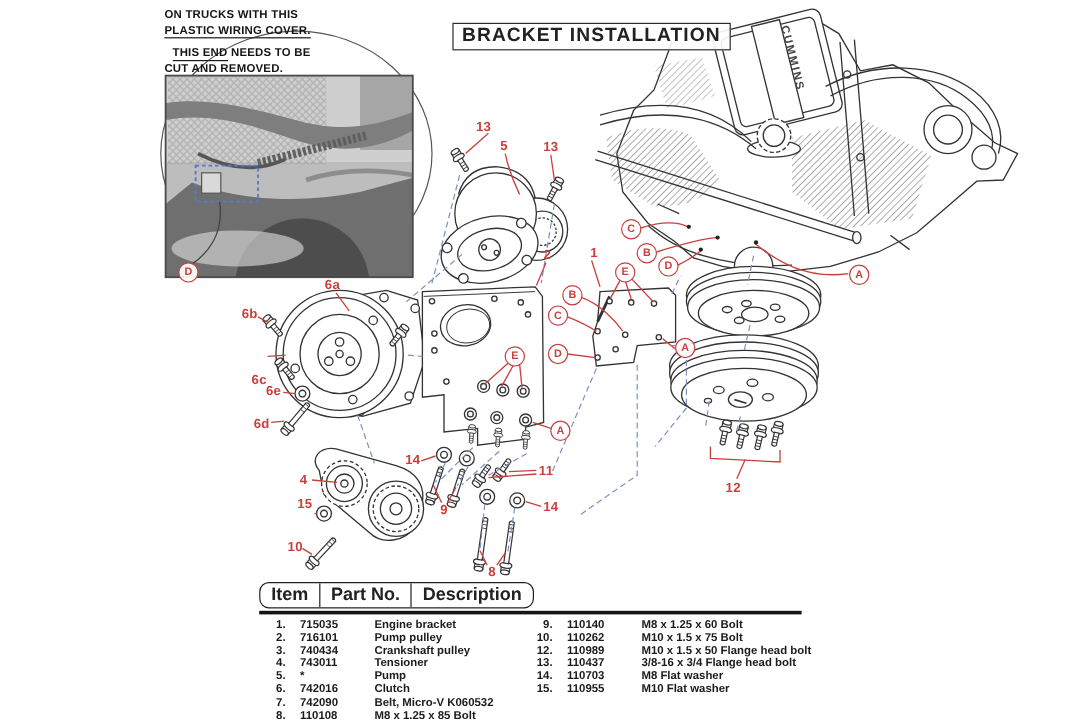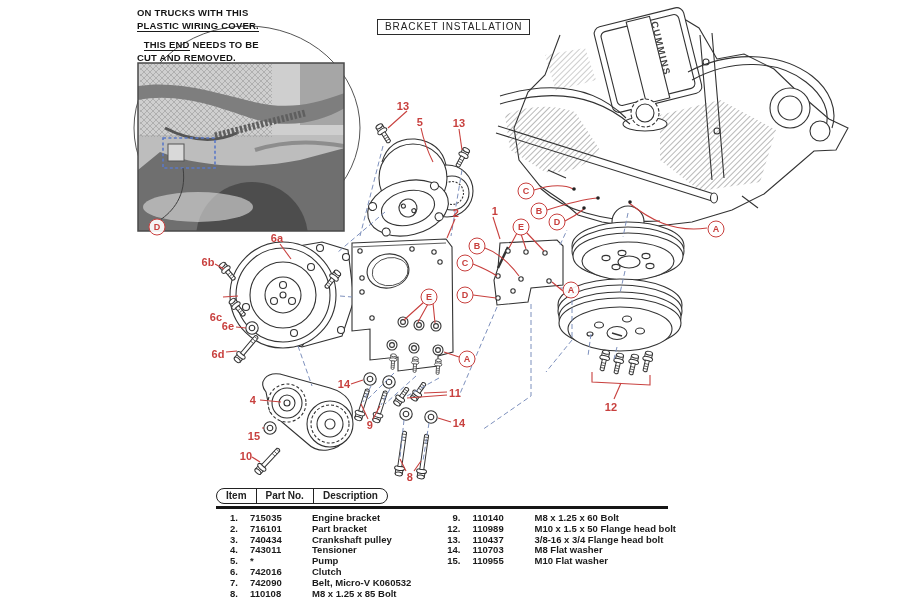--- a/index.html
+++ b/index.html
@@ -6,34 +6,34 @@
   .canvas{position:relative;width:900px;height:600px;background:#fff;overflow:hidden;
           font-family:"Liberation Sans",sans-serif;color:#1a1a1a;}
   svg{position:absolute;left:0;top:0;}
   
   .note{position:absolute;left:137px;top:7px;font-size:9.5px;font-weight:bold;
         line-height:12.5px;letter-spacing:.2px;color:#151515;}
   .note .gap{margin-top:7px;text-align:right;}
   .u{border-bottom:1.5px solid #1a1a1a;padding-bottom:0px;}
   
   .title-box{position:absolute;left:377px;top:19px;border:1.3px solid #2b2b2b;
-             background:rgba(255,255,255,.9);padding:1px 7px 2px 7px;font-size:10px;
-             font-weight:normal;letter-spacing:.9px;color:#222;}
+             background:rgba(255,255,255,.9);padding:1px 7px 2px 7px;font-size:16px;
+             font-weight:bold;letter-spacing:.9px;color:#222;}
   
   #labels{position:absolute;left:0;top:0;width:900px;height:528px;pointer-events:none;}
   .numlab{position:absolute;transform:translate(-50%,-50%);color:#c8403e;
           font-size:11px;font-weight:bold;letter-spacing:.2px;}
   .letlab{position:absolute;transform:translate(-50%,-50%);width:15px;height:15px;
           border:1.5px solid #c8403e;border-radius:50%;background:rgba(255,255,255,.92);
           color:#c8403e;font-size:9px;font-weight:bold;line-height:15px;text-align:center;}
   
   .ptable{position:absolute;left:216px;top:485px;width:460px;}
   .pill{display:inline-flex;border:1.4px solid #222;border-radius:8px;overflow:hidden;
         background:#fff;}
-  .pill .hcell{padding:1px 9px 2px 9px;font-size:10px;font-weight:bold;color:#222;}
+  .pill .hcell{padding:1px 9px 2px 9px;font-size:15px;font-weight:bold;color:#222;}
   .pill .hcell + .hcell{border-left:1.4px solid #222;}
   .rule{margin-top:2px;height:3px;width:452px;background:#151515;}
   .cols{display:flex;margin-top:4px;}
   .colL{width:232px;}
   .colR{flex:1;}
   .trow{display:flex;font-size:9.5px;font-weight:bold;line-height:10.8px;color:#1b1b1b;}
   .tc0{width:22px;text-align:right;}
   .tc1{width:46px;padding-left:12px;}
   .tc2{flex:1;padding-left:16px;white-space:nowrap;}
 </style>
@@ -364,21 +364,21 @@
       <div class="numlab" style="left: 420px; top: 122px;">5</div>
       <div class="numlab" style="left: 459px; top: 123px;">13</div>
       <div class="numlab" style="left: 456px; top: 213px;">2</div>
       <div class="numlab" style="left: 495px; top: 211px;">1</div>
       <div class="numlab" style="left: 277px; top: 238px;">6a</div>
       <div class="numlab" style="left: 208px; top: 262px;">6b</div>
       <div class="numlab" style="left: 216px; top: 297px; margin-top: 20px;">6c</div>
       <div class="numlab" style="left: 228px; top: 326px;">6e</div>
       <div class="numlab" style="left: 218px; top: 354px;">6d</div>
       <div class="numlab" style="left: 253px; top: 400px;">4</div>
-      <div class="numlab" style="left: 254px; top: 436px;">15</div>
+      <div class="numlab" style="left: 254px; top: 420px;">15</div>
       <div class="numlab" style="left: 246px; top: 456px; text-align: right;">10</div>
       <div class="numlab" style="left: 344px; top: 384px;">14</div>
       <div class="numlab" style="left: 370px; top: 425px;">9</div>
       <div class="numlab" style="left: 455px; top: 393px;">11</div>
       <div class="numlab" style="left: 459px; top: 423px;">14</div>
       <div class="numlab" style="left: 410px; top: 477px;">8</div>
       <div class="numlab" style="left: 611px; top: 407px;">12</div>
       <div class="letlab" style="left: 157px; top: 227px;">D</div>
       <div class="letlab" style="left: 526px; top: 191px;">C</div>
       <div class="letlab" style="left: 539px; top: 211px;">B</div>
@@ -403,21 +403,21 @@
   <div class="cols">
     <div class="colL" id="tleft">
           <div class="trow">
             <span class="tc0">1.</span>
             <span class="tc1">715035</span>
             <span class="tc2">Engine bracket</span>
           </div>
           <div class="trow">
             <span class="tc0">2.</span>
             <span class="tc1">716101</span>
-            <span class="tc2">Part bracket</span>
+            <span class="tc2">Pump pulley</span>
           </div>
           <div class="trow">
             <span class="tc0">3.</span>
             <span class="tc1">740434</span>
             <span class="tc2">Crankshaft pulley</span>
           </div>
           <div class="trow">
             <span class="tc0">4.</span>
             <span class="tc1">743011</span>
             <span class="tc2">Tensioner</span>
@@ -443,20 +443,25 @@
             <span class="tc2">M8 x 1.25 x 85 Bolt</span>
           </div>
         </div>
     <div class="colR" id="tright">
           <div class="trow">
             <span class="tc0">9.</span>
             <span class="tc1">110140</span>
             <span class="tc2">M8 x 1.25 x 60 Bolt</span>
           </div>
           <div class="trow">
+            <span class="tc0">10.</span>
+            <span class="tc1">110262</span>
+            <span class="tc2">M10 x 1.5 x 75 Bolt</span>
+          </div>
+          <div class="trow">
             <span class="tc0">12.</span>
             <span class="tc1">110989</span>
             <span class="tc2">M10 x 1.5 x 50 Flange head bolt</span>
           </div>
           <div class="trow">
             <span class="tc0">13.</span>
             <span class="tc1">110437</span>
             <span class="tc2">3/8-16 x 3/4 Flange head bolt</span>
           </div>
           <div class="trow">

